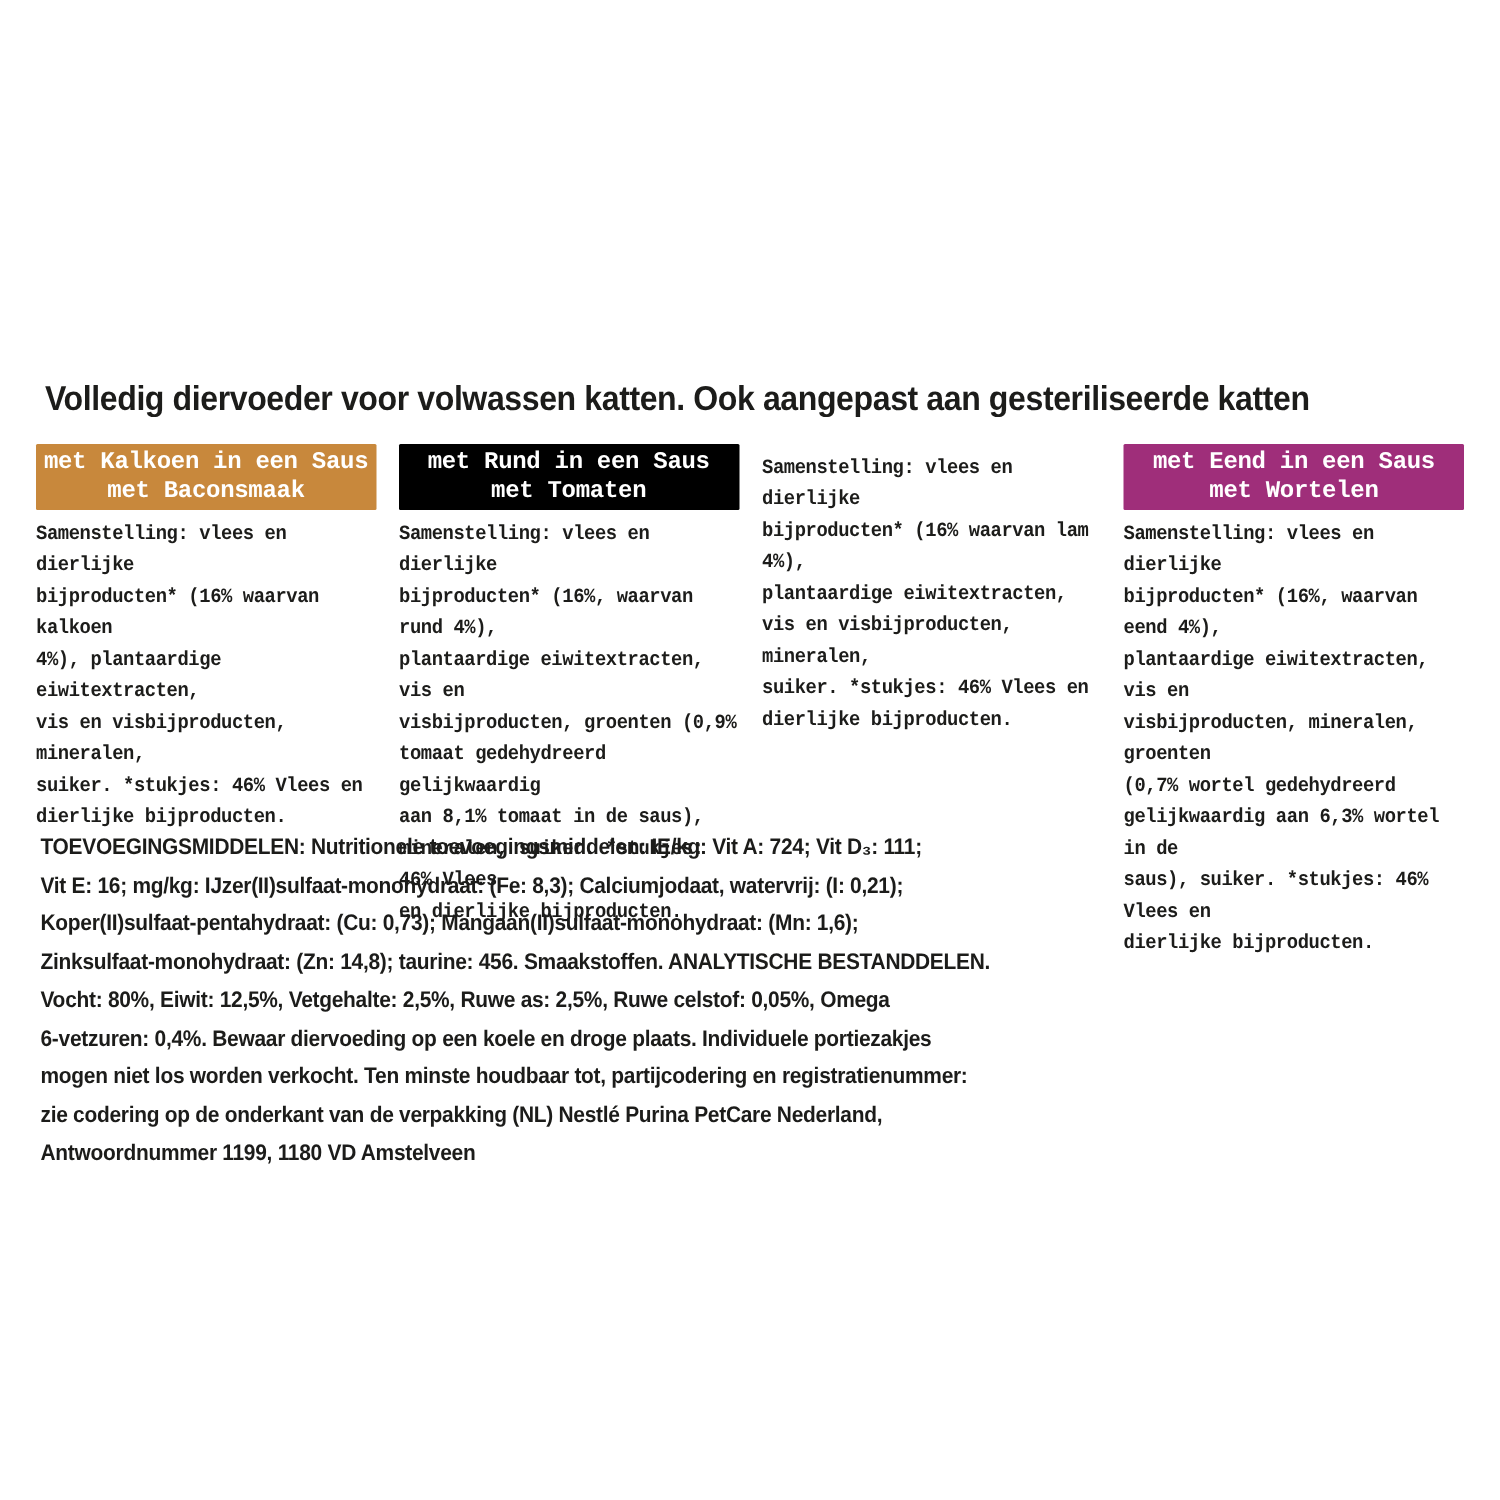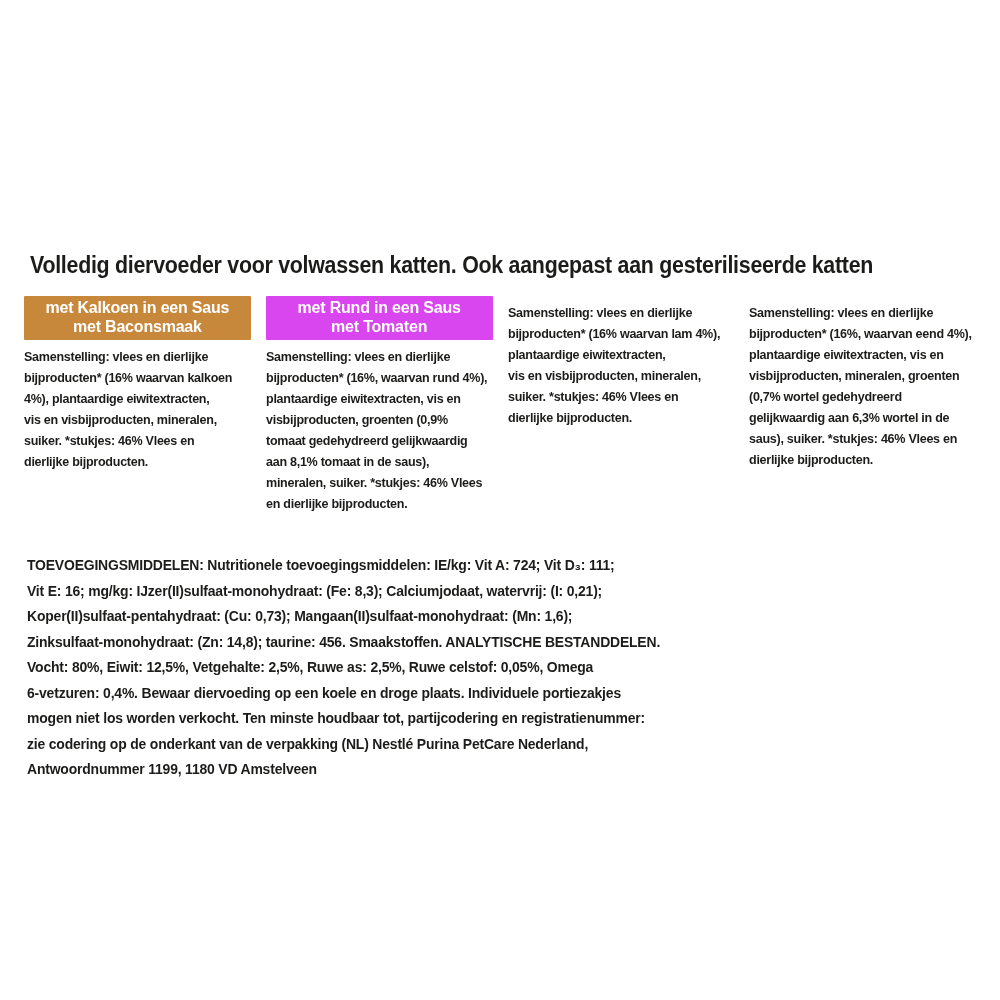--- a/index.html
+++ b/index.html
@@ -30,20 +30,21 @@
     transform-origin: 0 0;
   }
   .columns {
     position: absolute;
     left: 24px;
     top: 296px;
     width: 952px;
     display: grid;
     grid-template-columns: repeat(4, 1fr);
     column-gap: 15px;
+    font-family: Liberation Mono, monospace;
   }
   .col-header {
     min-height: 44px;
     box-sizing: border-box;
     padding: 3px 4px;
     display: flex;
     align-items: center;
     justify-content: center;
     text-align: center;
     color: #ffffff;
@@ -96,21 +97,21 @@
 met Baconsmaak</header>
       <p class="col-body">Samenstelling: vlees en dierlijke
 bijproducten* (16% waarvan kalkoen
 4%), plantaardige eiwitextracten,
 vis en visbijproducten, mineralen,
 suiker. *stukjes: 46% Vlees en
 dierlijke bijproducten.</p>
     </section>
 
     <section class="col">
-      <header class="col-header" style="background-color: #d946ef;">met Rund in een Saus
+      <header class="col-header" style="background-color: #000000;">met Rund in een Saus
 met Tomaten</header>
       <p class="col-body">Samenstelling: vlees en dierlijke
 bijproducten* (16%, waarvan rund 4%),
 plantaardige eiwitextracten, vis en
 visbijproducten, groenten (0,9%
 tomaat gedehydreerd gelijkwaardig
 aan 8,1% tomaat in de saus),
 mineralen, suiker. *stukjes: 46% Vlees
 en dierlijke bijproducten.</p>
     </section>
@@ -118,20 +119,22 @@
     <section class="col">
       <p class="col-body">Samenstelling: vlees en dierlijke
 bijproducten* (16% waarvan lam 4%),
 plantaardige eiwitextracten,
 vis en visbijproducten, mineralen,
 suiker. *stukjes: 46% Vlees en
 dierlijke bijproducten.</p>
     </section>
 
     <section class="col">
+      <header class="col-header" style="background-color: rgb(159, 46, 122);">met Eend in een Saus
+met Wortelen</header>
       <p class="col-body">Samenstelling: vlees en dierlijke
 bijproducten* (16%, waarvan eend 4%),
 plantaardige eiwitextracten, vis en
 visbijproducten, mineralen, groenten
 (0,7% wortel gedehydreerd
 gelijkwaardig aan 6,3% wortel in de
 saus), suiker. *stukjes: 46% Vlees en
 dierlijke bijproducten.</p>
     </section>
 

